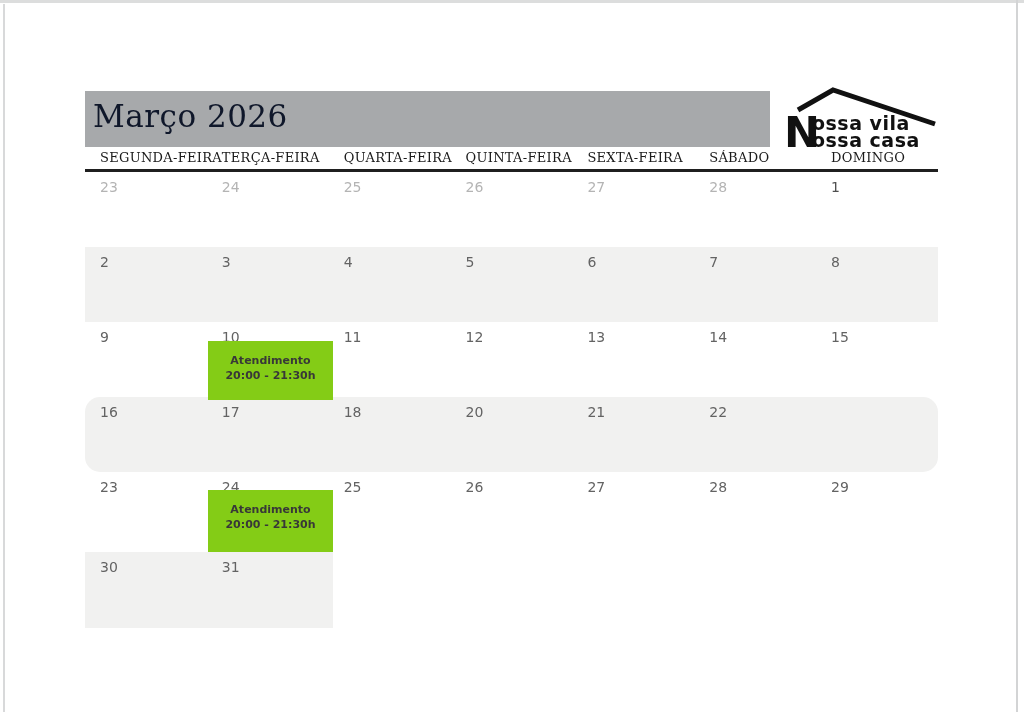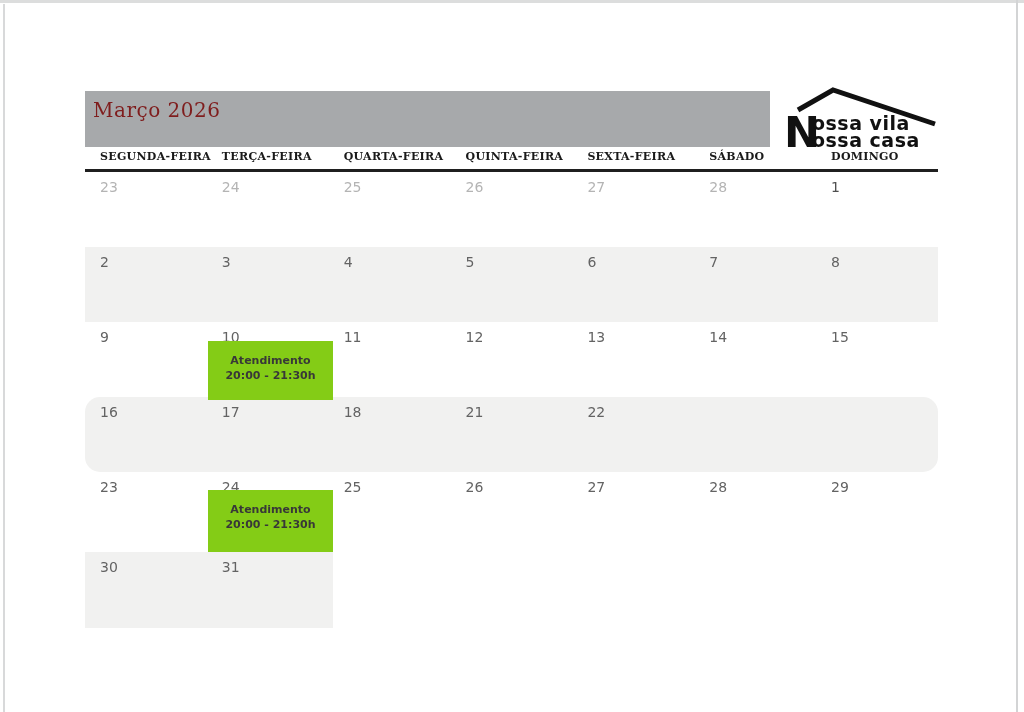--- a/index.html
+++ b/index.html
@@ -12,33 +12,33 @@
   .edge-left{position:absolute;left:3px;top:4px;width:2px;height:708px;background:#d8d9da;}
   .edge-right{position:absolute;left:1016px;top:0;width:2px;height:712px;background:#d3d4d5;}
 
   
   .titlebar{
     position:absolute;left:85px;top:91px;width:685px;height:56px;background:#a7a9ab;
   }
   .titlebar .title{
     position:absolute;left:8px;top:7px;
     font-family:"DejaVu Serif","Liberation Serif",serif;
-    font-size:20px;color:#7f1d1d;letter-spacing:0.5px;
+    font-size:31px;color:#0f172a;letter-spacing:0.5px;
   }
 
   
   .logo{position:absolute;left:778px;top:76px;width:162px;height:78px;}
   .logo text{font-family:"DejaVu Sans","Liberation Sans",sans-serif;fill:#111111;}
 
   
   .weekdays{position:absolute;left:85px;top:150px;width:853px;height:18px;display:flex;}
   .wd{
     width:14.2857%;box-sizing:border-box;padding-left:15px;
     font-family:"DejaVu Serif","Liberation Serif",serif;
-    font-weight:bold;font-size:11px;color:#1a1a1a;letter-spacing:0.3px;white-space:nowrap;
+    font-weight:normal;font-size:13px;color:#1a1a1a;letter-spacing:0.3px;white-space:nowrap;
   }
   .headrule{position:absolute;left:85px;top:169px;width:853px;height:3px;background:#1f1f1f;}
 
   
   .grid{position:absolute;left:85px;top:172px;width:853px;height:456px;}
   .week{position:absolute;left:0;width:853px;display:flex;}
   .w0{top:0;height:75px;}
   .w1{top:75px;height:75px;}
   .w2{top:150px;height:75px;}
   .w3{top:225px;height:75px;border-radius:15px;}
@@ -125,20 +125,21 @@
       <div class="cell">12</div>
       <div class="cell">13</div>
       <div class="cell">14</div>
       <div class="cell">15</div>
     </div>
 
     <div class="week w3 shade">
       <div class="cell">16</div>
       <div class="cell">17</div>
       <div class="cell">18</div>
+      <div class="cell">20</div>
       <div class="cell">21</div>
       <div class="cell">22</div>
     </div>
 
     <div class="week w4">
       <div class="cell">23</div>
       <div class="cell">24</div>
       <div class="cell">25</div>
       <div class="cell">26</div>
       <div class="cell">27</div>

